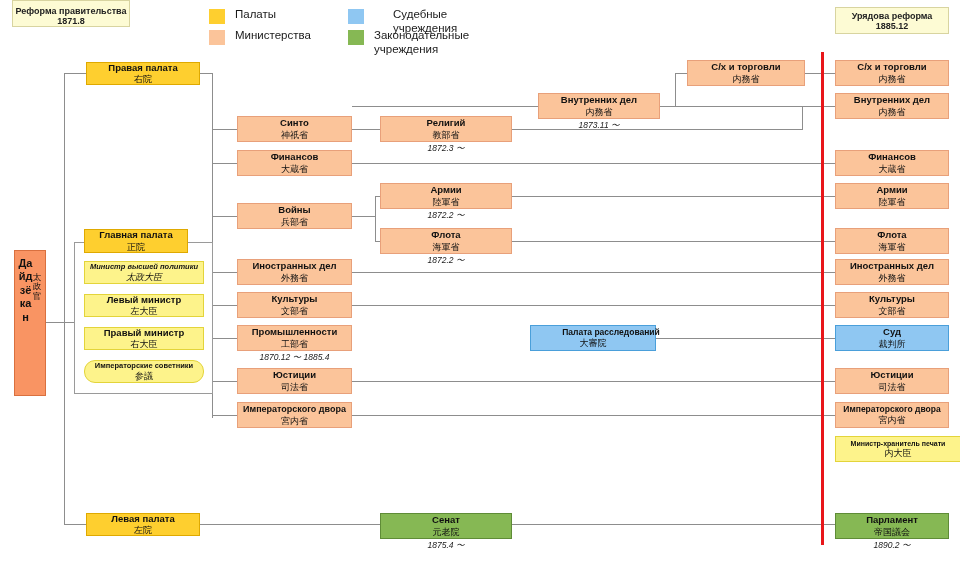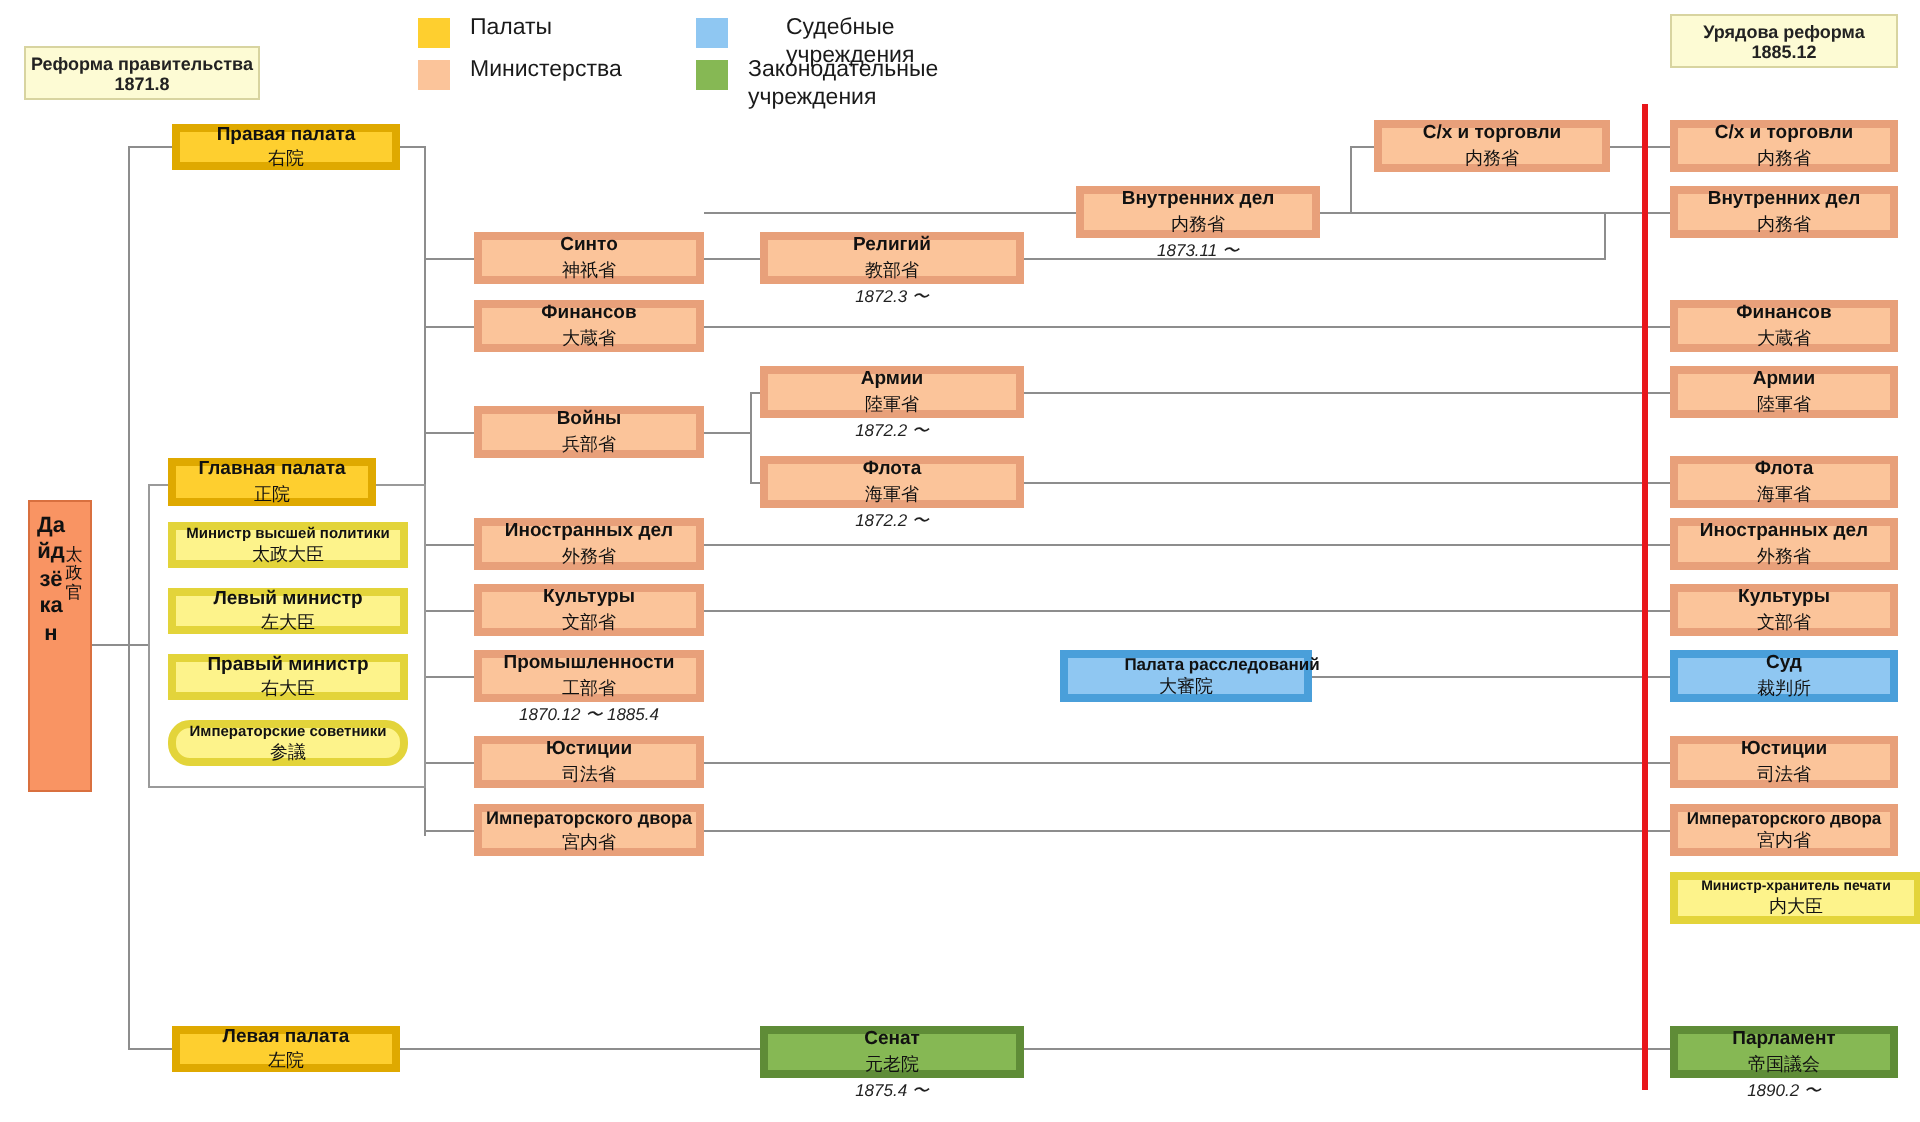--- a/index.html
+++ b/index.html
@@ -6,21 +6,21 @@
   body{
     width:960px;height:561px;background:#ffffff;
     font-family:"Liberation Sans","DejaVu Sans",sans-serif;
     overflow:hidden;position:relative;
   }
   #canvas{position:absolute;left:0;top:0;width:960px;height:561px;}
 
   
   .node{
     position:absolute;box-sizing:border-box;
-    border:4px solid #4c1d95;
+    border:1px solid #4c1d95;
     display:flex;flex-direction:column;align-items:center;justify-content:center;
     text-align:center;line-height:1.12;
     z-index:5;
   }
   .node .ru{font-size:9.5px;font-weight:bold;color:#111;white-space:nowrap;}
   .node .jp{font-size:9px;color:#111;white-space:nowrap;margin-top:1px;}
 
   .ministry{background:#fbc49a;border-color:#e8a07a;}
   .chamber{background:#fecf2f;border-color:#dfa900;}
   .yellowbox{background:#fdf38b;border-color:#e3d43a;}
@@ -74,21 +74,21 @@
   
   .h{position:absolute;height:1px;background:#8d8d8d;z-index:1;}
   .v{position:absolute;width:1px;background:#8d8d8d;z-index:1;}
   .redline{position:absolute;width:3px;background:#e8161a;z-index:4;}
 </style>
 </head>
 <body>
 
 <div id="canvas">
 
-  <div class="reformtag" style="left:12px;top:23px;width:118px;height:27px;">
+  <div class="reformtag" style="left:12px;top:0;width:118px;height:27px;justify-content:flex-end;">
     <span class="t1">Реформа правительства</span>
     <span class="t2">1871.8</span>
   </div>
 
   <div class="reformtag" style="left:835px;top:7px;width:114px;height:27px;">
     <span class="t1">Урядова реформа</span>
     <span class="t2">1885.12</span>
   </div>
 
   <div class="legend-item">
@@ -139,21 +139,21 @@
   <div class="node chamber" style="left:86px;top:62px;width:114px;height:23px;">
     <span class="ru">Правая палата</span>
     <span class="jp">右院</span>
   </div>
 
   <div class="node chamber" style="left:84px;top:229px;width:104px;height:24px;">
     <span class="ru">Главная палата</span>
     <span class="jp">正院</span>
   </div>
 
-  <div class="node yellowbox" style="left:84px;top:261px;width:120px;height:23px;">
+  <div class="node yellowbox" style="left:84px;top:261px;width:120px;height:23px;font-style:italic;">
     <span class="ru" style="font-size:7.5px;">Министр высшей политики</span>
     <span class="jp">太政大臣</span>
   </div>
   <div class="node yellowbox" style="left:84px;top:294px;width:120px;height:23px;">
     <span class="ru">Левый министр</span>
     <span class="jp">左大臣</span>
   </div>
   <div class="node yellowbox" style="left:84px;top:327px;width:120px;height:23px;">
     <span class="ru">Правый министр</span>
     <span class="jp">右大臣</span>

